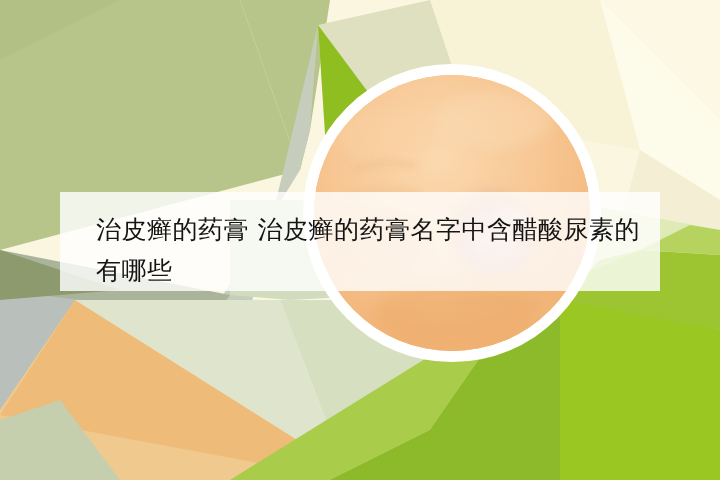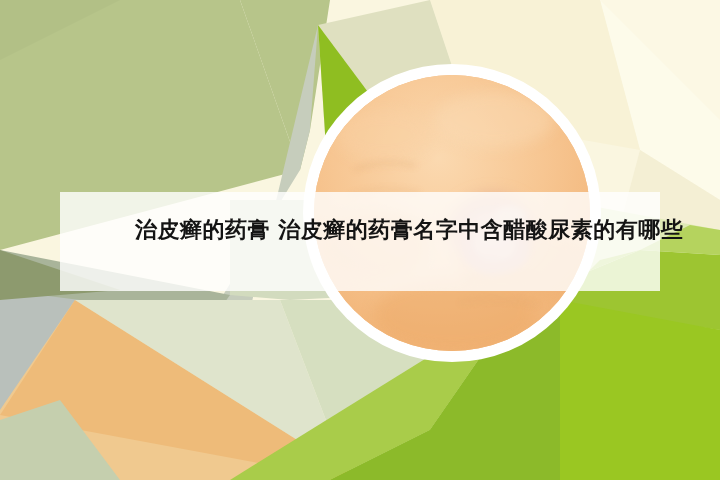--- a/index.html
+++ b/index.html
@@ -59,28 +59,27 @@
     width: 600px;
     height: 99px;
     background: rgba(255, 255, 255, 0.80);
   }
   #caption-text {
     position: absolute;
     left: 96px;
     top: 209px;
     width: 556px;
     font-family: "DejaVu Sans", "Liberation Sans", sans-serif;
-    font-size: 22px;
-    font-weight: bold;
+    font-size: 25px;
+    font-weight: normal;
     line-height: 41px;
     letter-spacing: 0.5px;
     color: #141414;
     white-space: pre-wrap;
     word-break: break-all;
-    margin-left: 39px;
   }
 </style>
 </head>
 <body>
 
 <div id="stage">
 
   <svg id="bg-svg" viewBox="0 0 720 480" preserveAspectRatio="none">
 
     <rect x="0" y="0" width="720" height="480" fill="#faf6e0"></rect>

